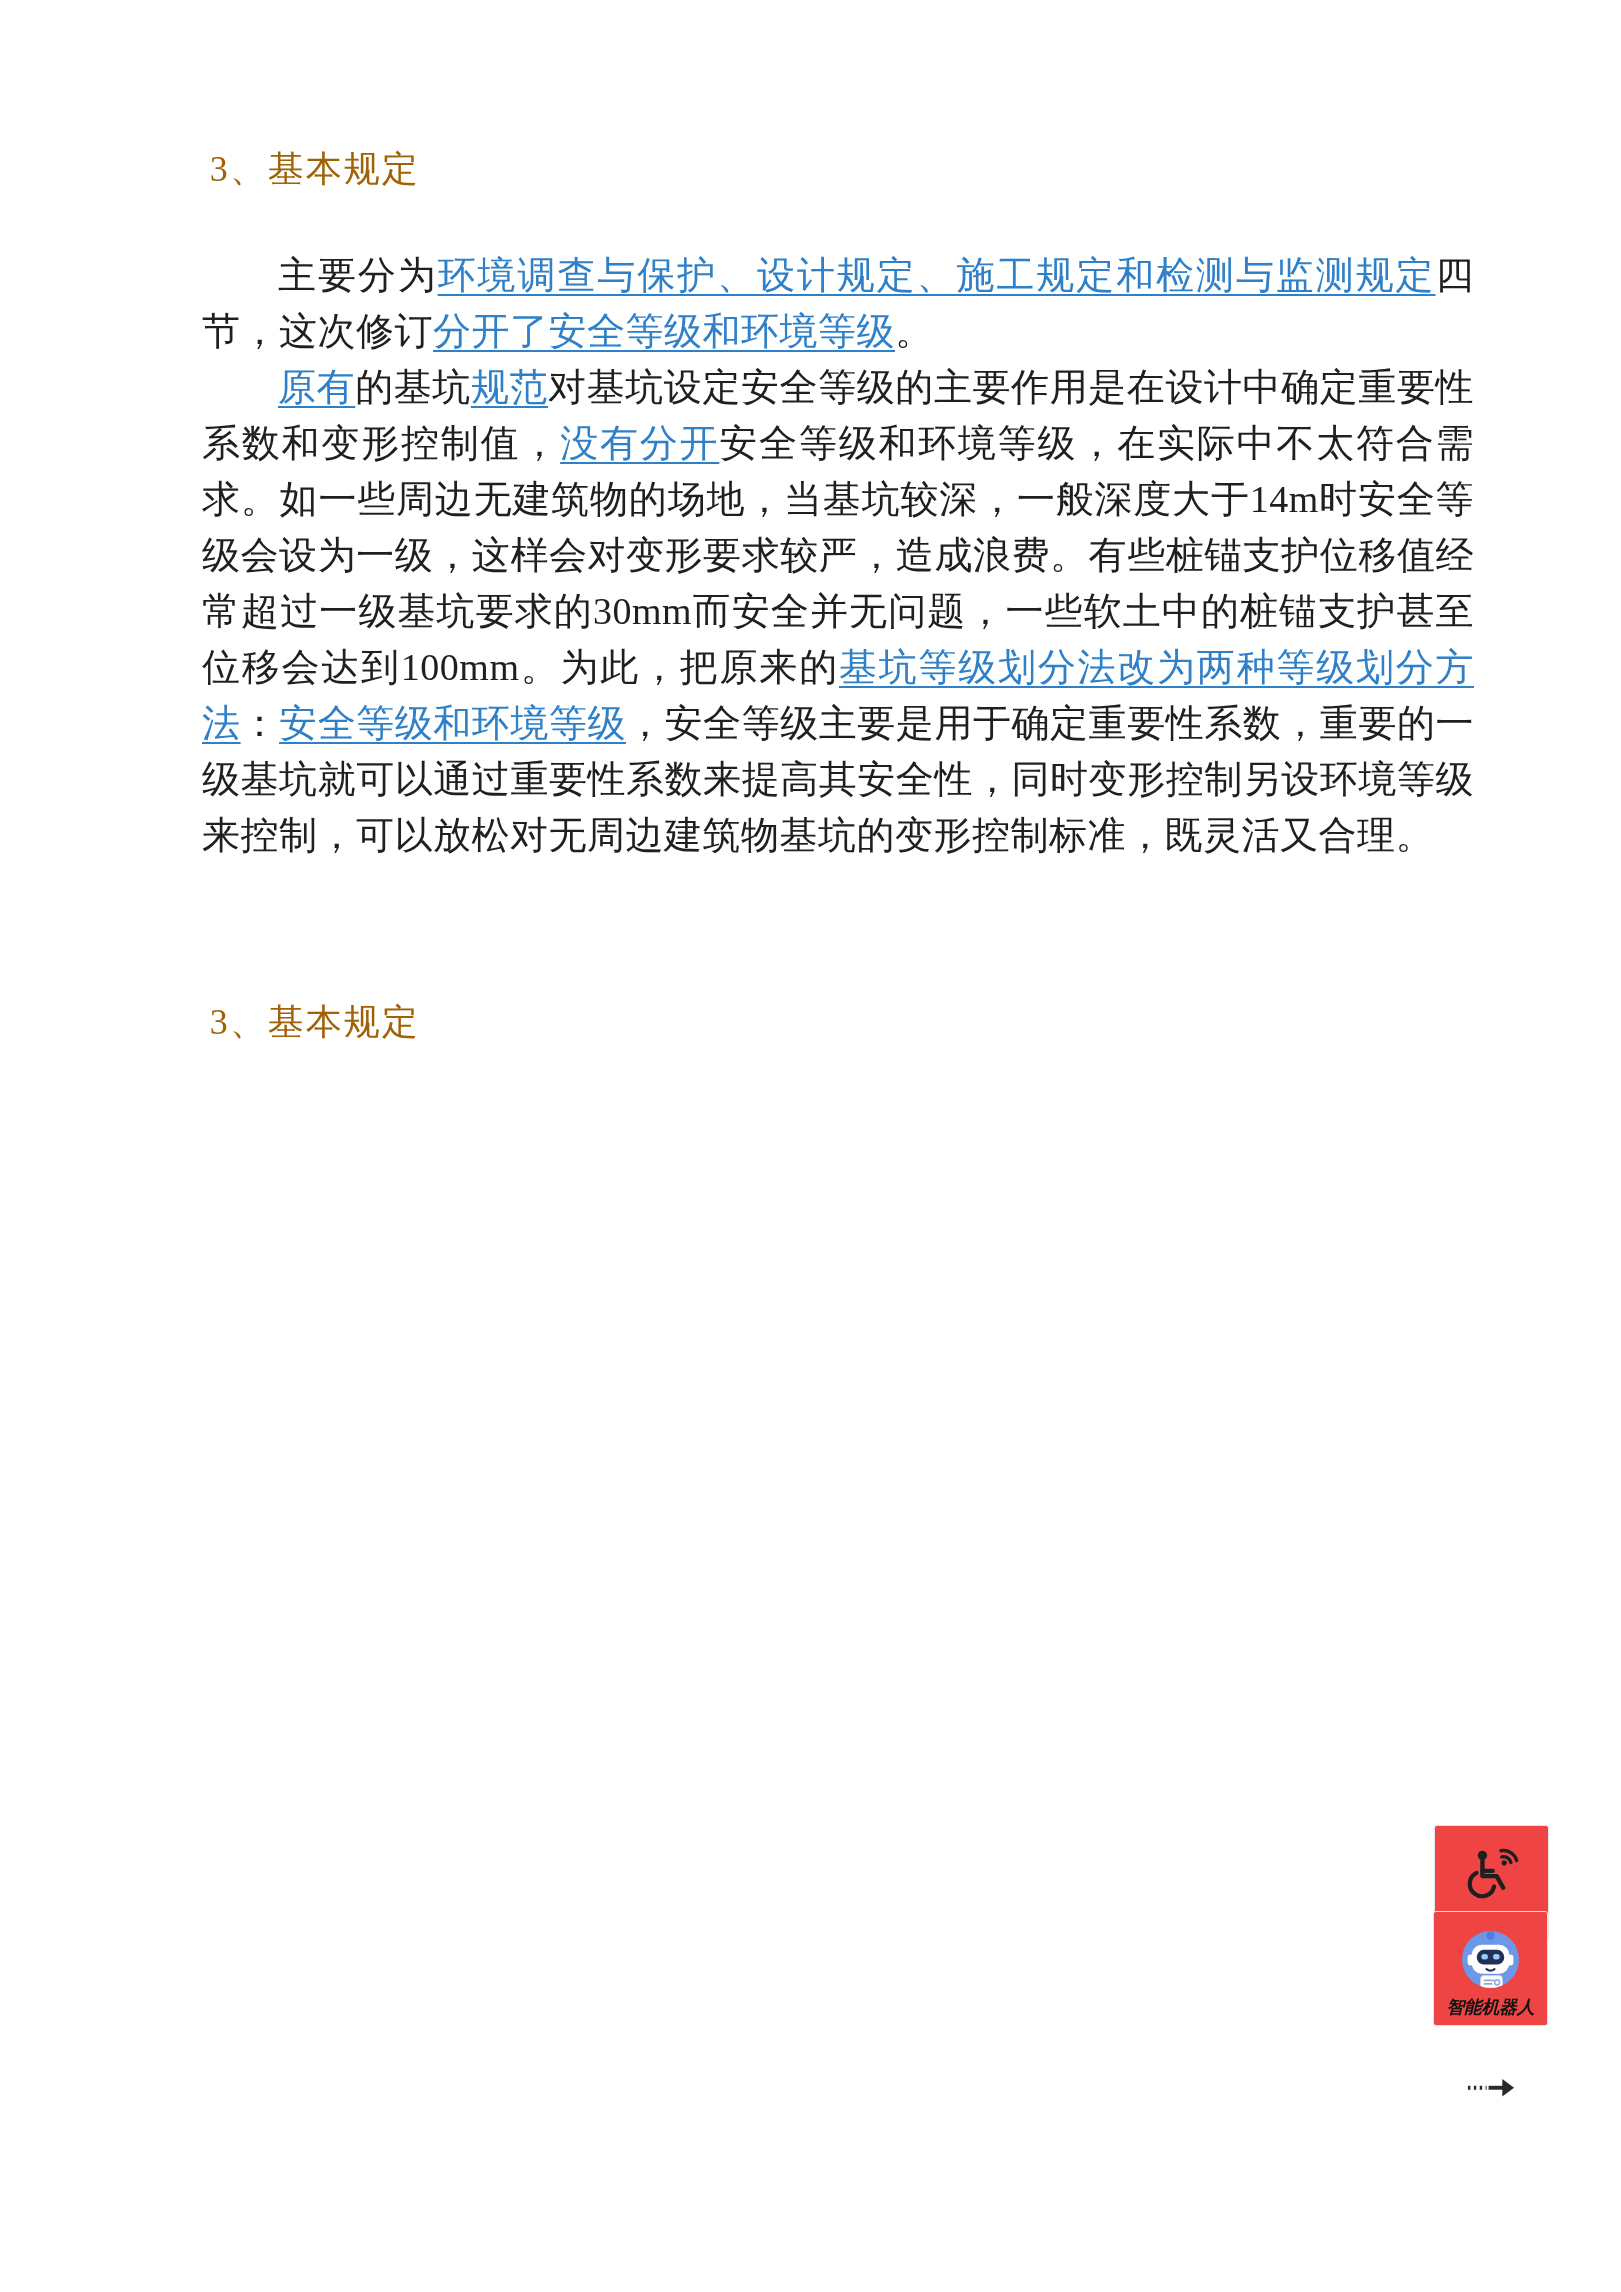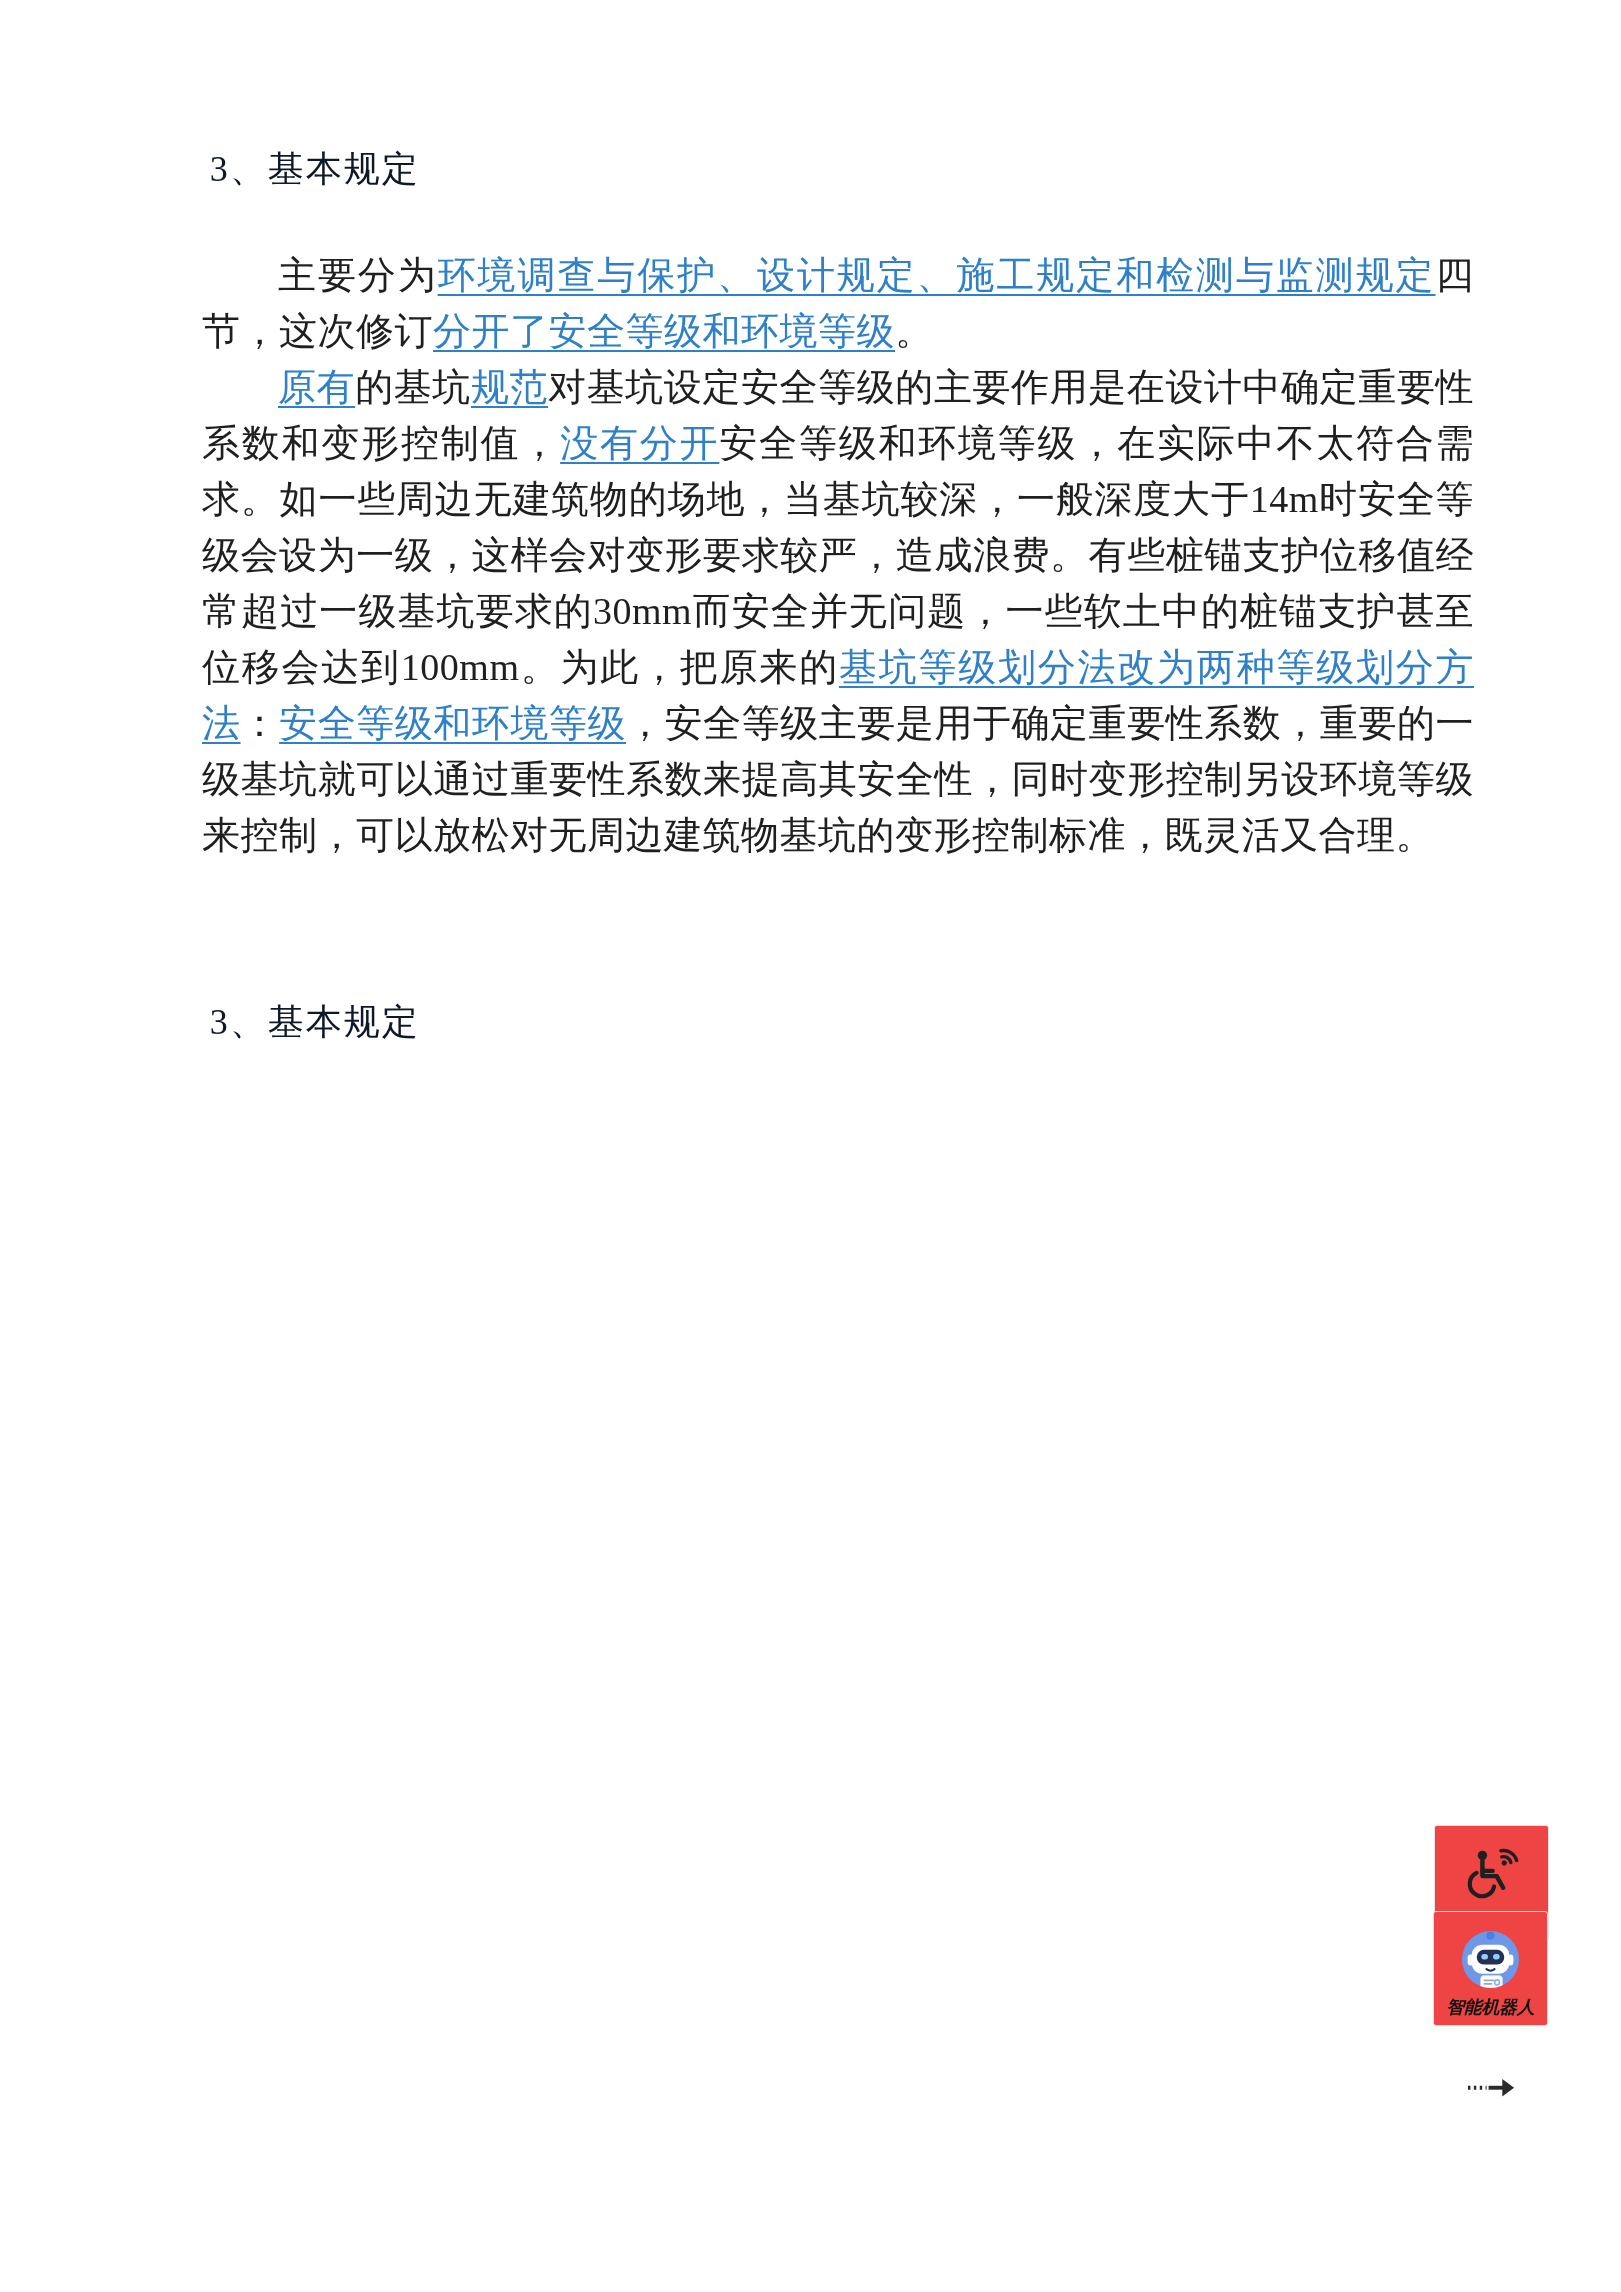--- a/index.html
+++ b/index.html
@@ -5,21 +5,21 @@
   html,body{margin:0;padding:0;}
   body{
     width:1621px;height:2293px;position:relative;background:#ffffff;overflow:hidden;
     font-family:"Liberation Serif","DejaVu Serif",serif;
     -webkit-font-smoothing:antialiased;
   }
   .doc{
     position:absolute;left:202px;top:147px;width:1272px;
   }
   .heading{
-    font-size:36px;font-weight:400;color:#0f172a;letter-spacing:2px;
+    font-size:36px;font-weight:400;color:#a16207;letter-spacing:2px;
     margin:0 0 55px 7.8px;line-height:45px;
   }
   .heading.second{margin-top:137px;}
   p.para{
     margin:0;font-size:38px;line-height:56px;color:#1f1f1f;
     text-align:justify;text-indent:2em;letter-spacing:0.5px;
   }
   p.para .lnk{
     color:#2f80c8;text-decoration:underline;text-underline-offset:5.9px;
     text-decoration-thickness:2px;cursor:pointer;

